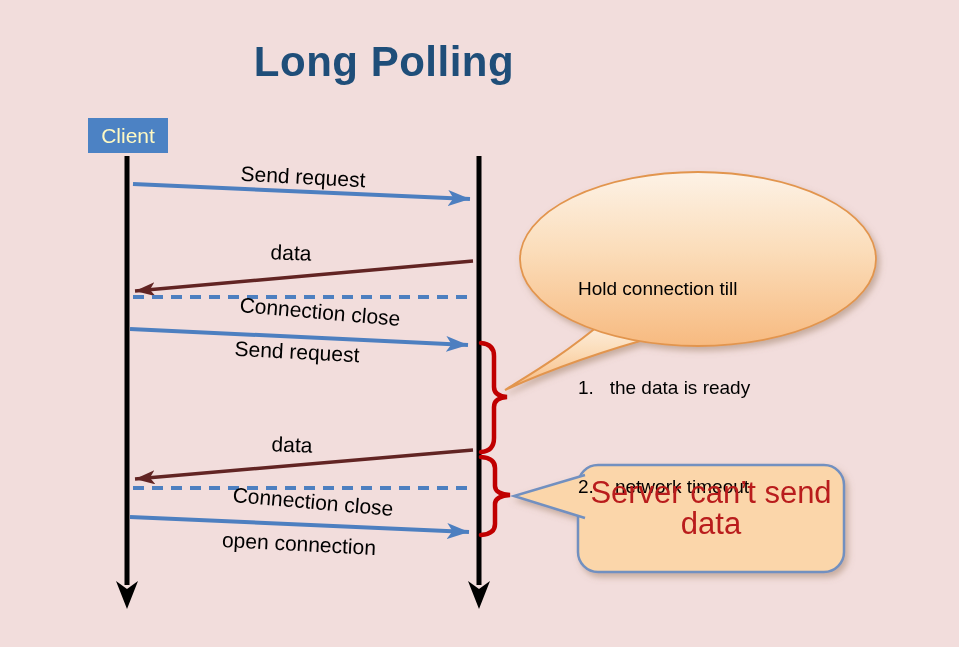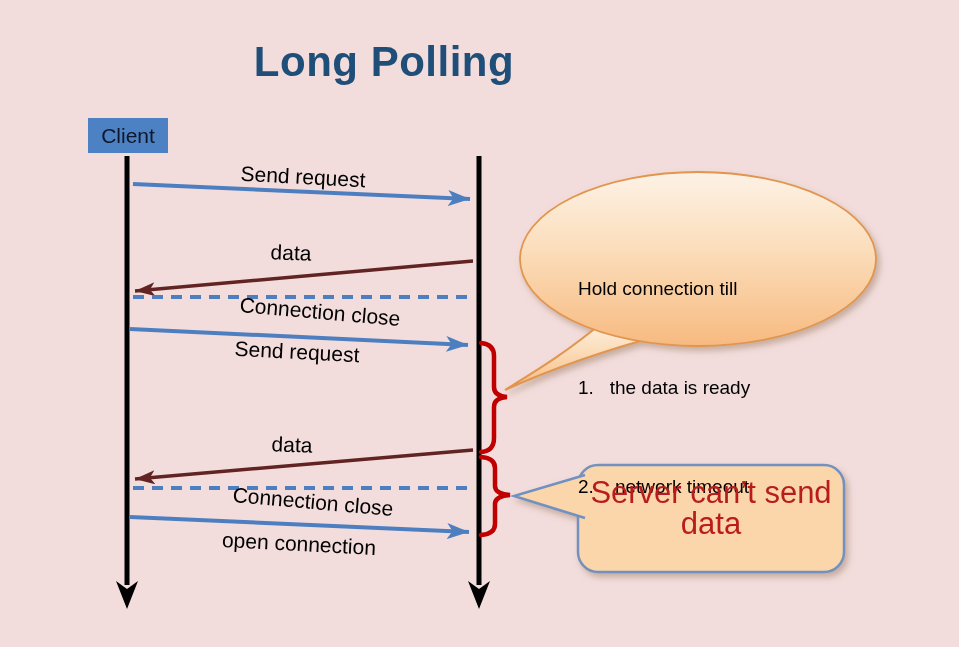--- a/index.html
+++ b/index.html
@@ -2,21 +2,21 @@
 <html><head>
 <meta charset="utf-8">
 <style>
   html,body{margin:0;padding:0;}
   body{width:959px;height:647px;overflow:hidden;background:#F2DDDC;
        font-family:"Liberation Sans",sans-serif;}
   .stage{position:relative;width:959px;height:647px;background:#F2DDDC;}
   .title{position:absolute;left:0;top:38px;width:768px;text-align:center;
          font-size:42px;font-weight:bold;color:#1F4E79;letter-spacing:0.5px;}
   .actor{position:absolute;display:flex;align-items:center;justify-content:center;
-         color:#0f172a;font-size:21px;}
+         color:#fef9c3;font-size:21px;}
   .actor.client{left:88px;top:118px;width:80px;height:35px;background:#4C82C4;}
   .actor.server{left:440px;top:116px;width:86px;height:39px;background:#BE4B48;}
   svg.canvas{position:absolute;left:0;top:0;}
   .msg-label{position:absolute;color:#000;font-size:21px;white-space:nowrap;
              transform:translate(-50%,-50%);}
   .lbl-sr1{left:303px;top:177px;transform:translate(-50%,-50%) rotate(3deg);}
   .lbl-d1 {left:291px;top:253px;transform:translate(-50%,-50%) rotate(2deg);}
   .lbl-cc1{left:320px;top:312px;transform:translate(-50%,-50%) rotate(5deg);}
   .lbl-sr2{left:297px;top:352px;transform:translate(-50%,-50%) rotate(3deg);}
   .lbl-d2 {left:292px;top:445px;transform:translate(-50%,-50%) rotate(2deg);}

